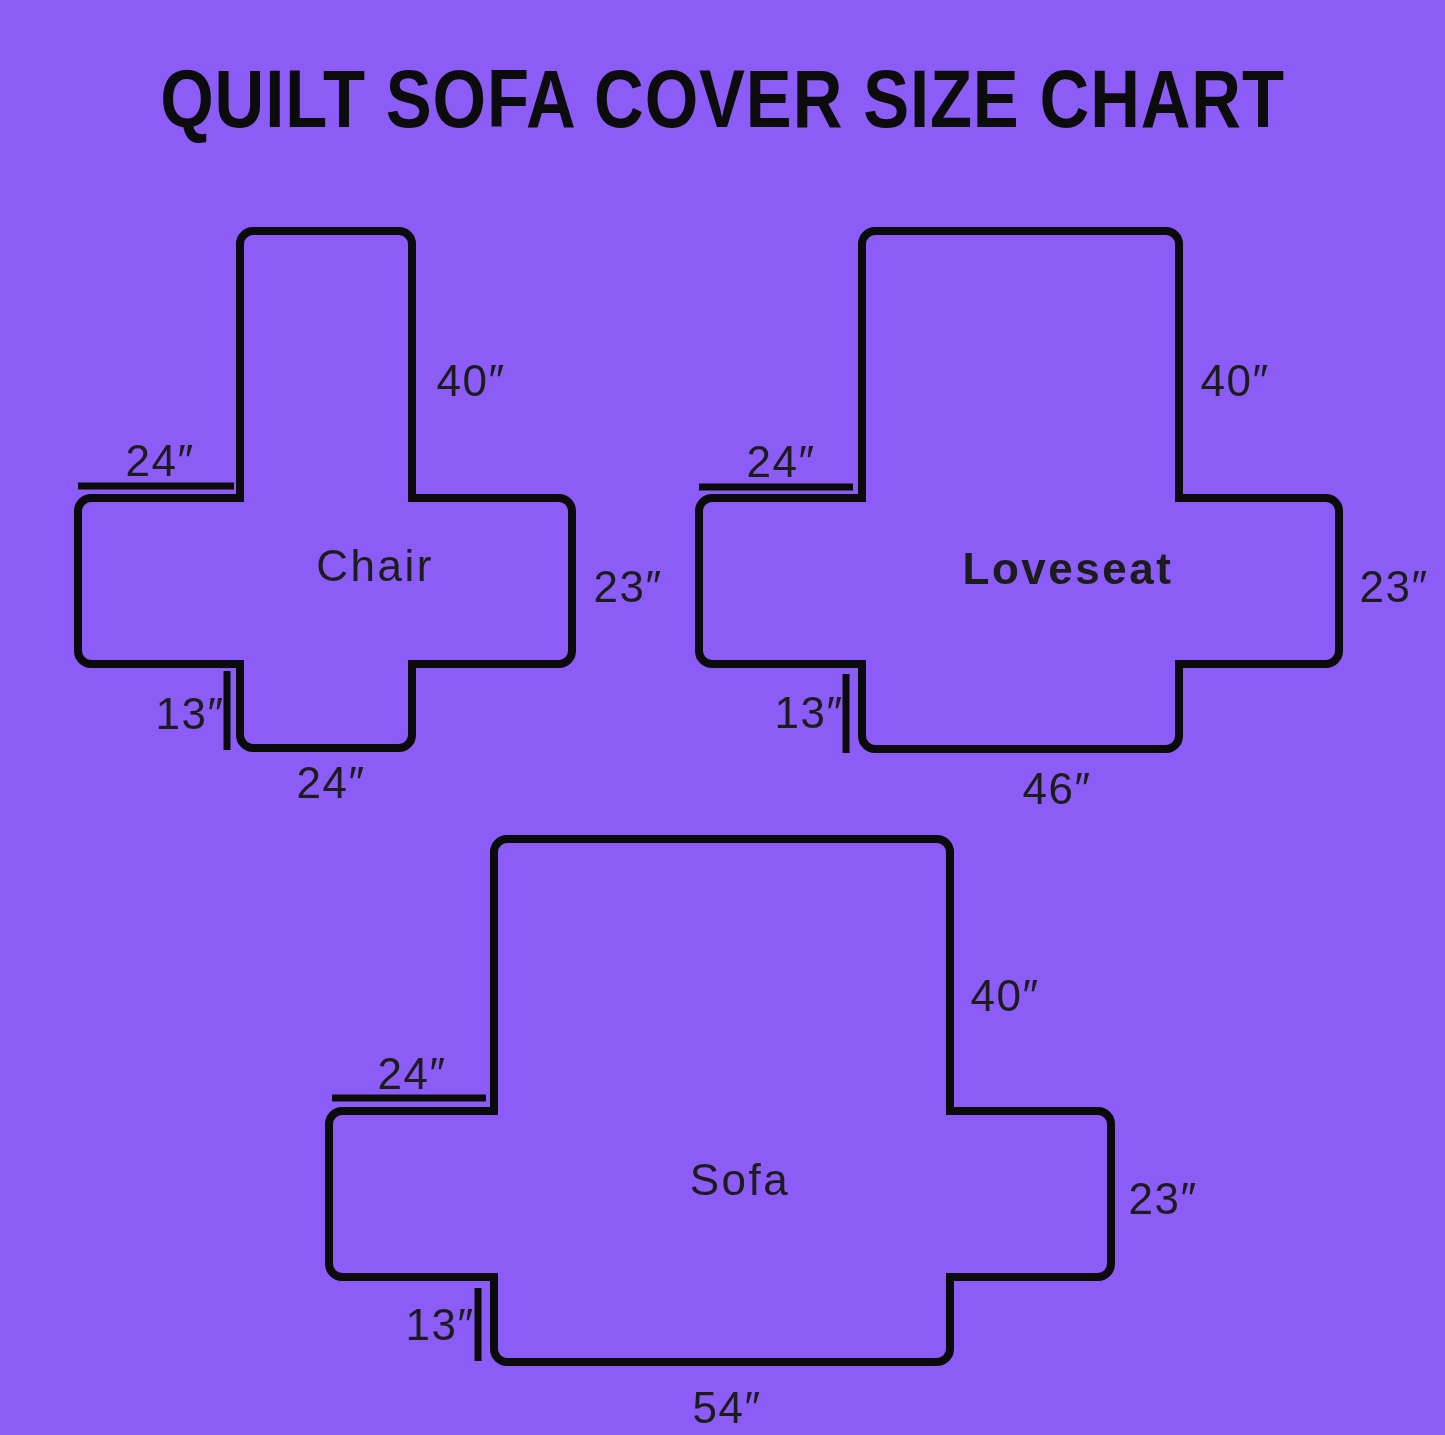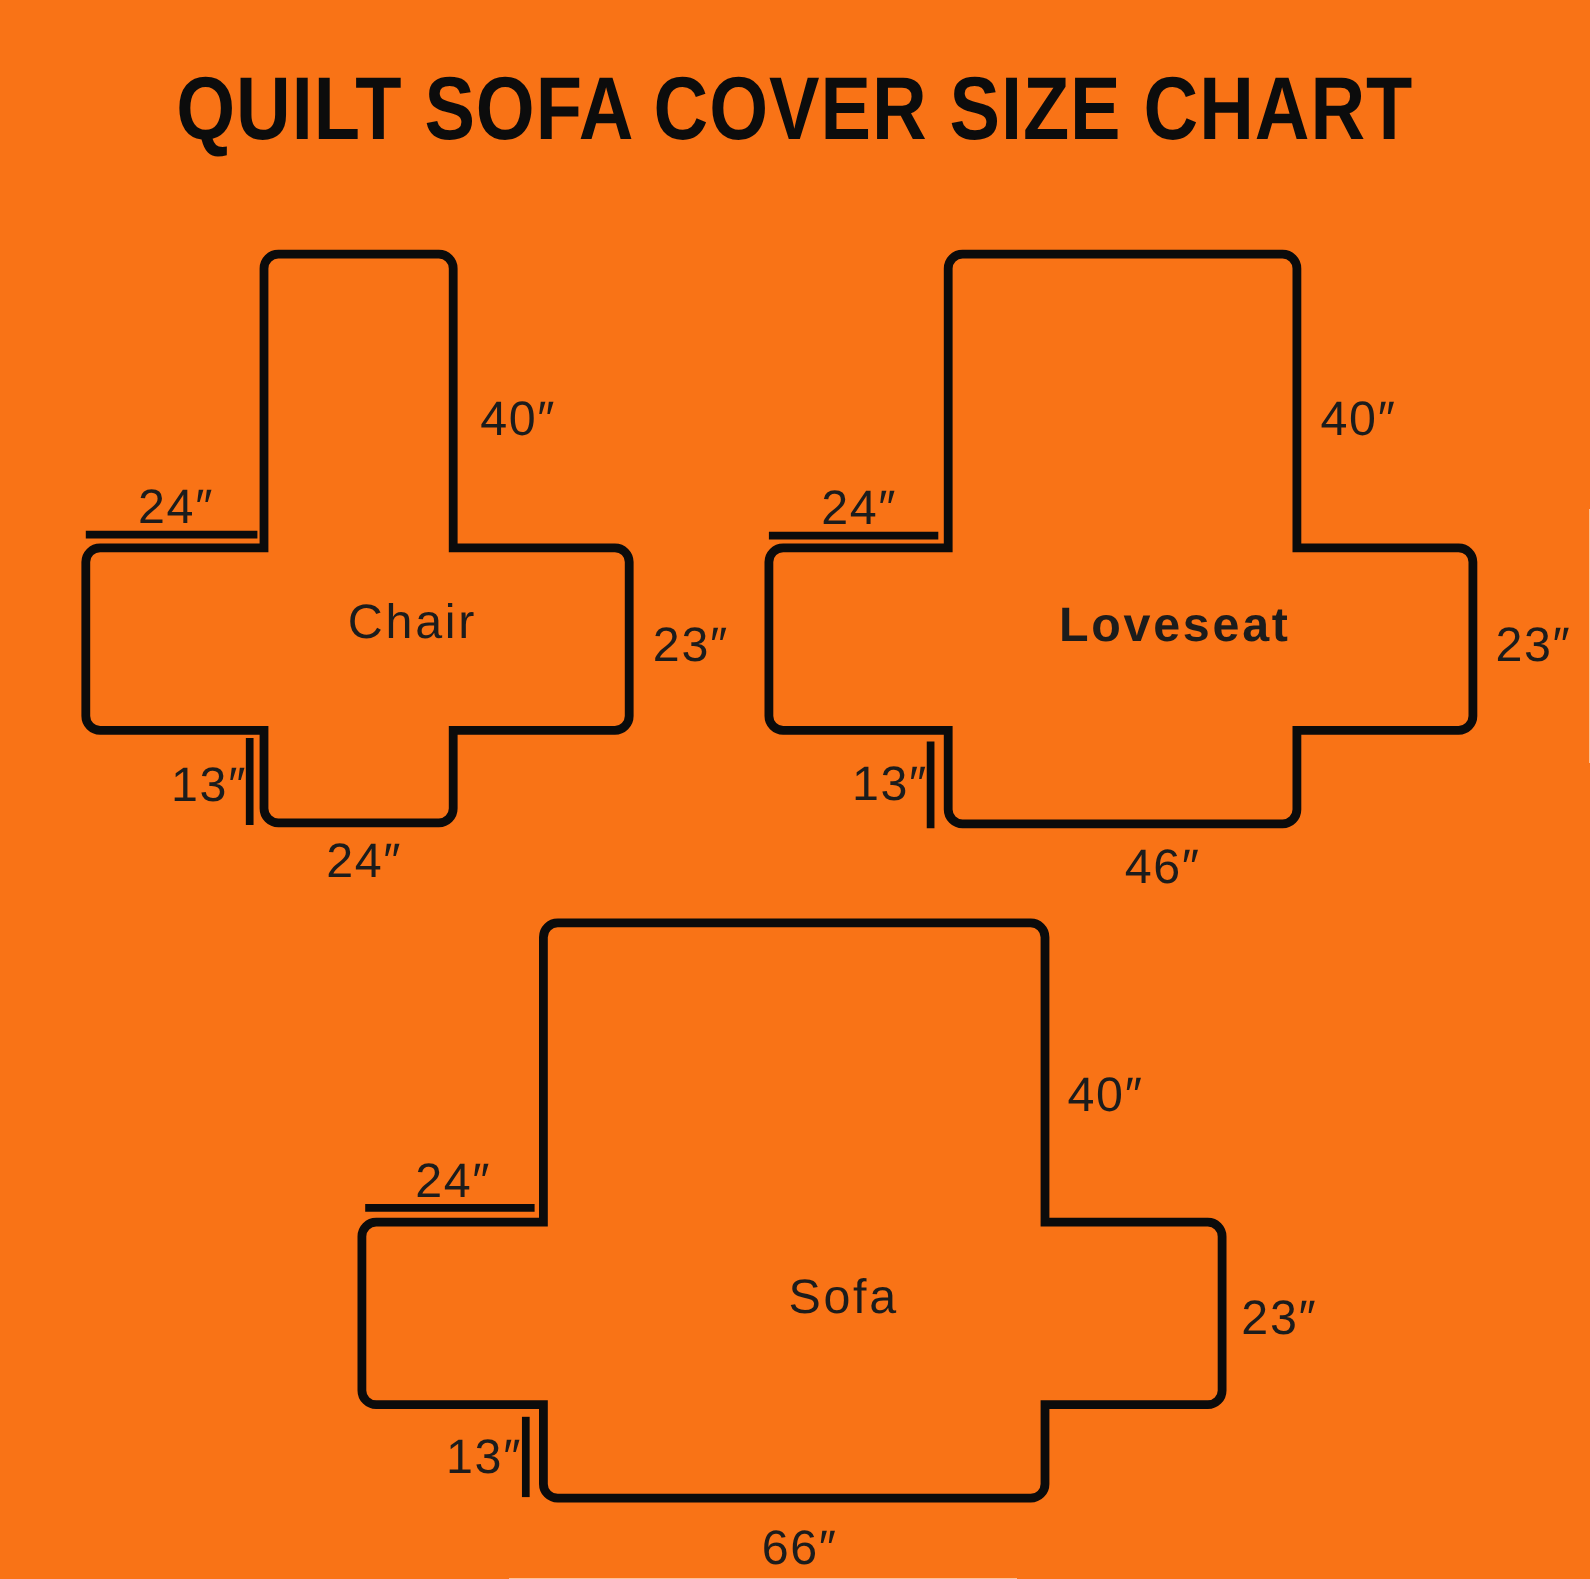--- a/index.html
+++ b/index.html
@@ -1,20 +1,20 @@
 <!DOCTYPE html>
 <html><head>
 <meta charset="utf-8">
 <style>
   html, body { margin: 0; padding: 0; background: #ffffff; }
   .page {
     position: relative;
     width: 1445px;
     height: 1435px;
-    background: #f97316;
+    background: #8b5cf6;
     font-family: "Liberation Sans", sans-serif;
     color: #161616;
     overflow: hidden;
   }
   .title {
     position: absolute;
     top: 44px;
     left: 0;
     width: 100%;
     height: 110px;
@@ -89,18 +89,18 @@
 
   <div class="label" style="left:1235px; top:381px;">40″</div>
   <div class="label" style="left:781px; top:462px;">24″</div>
   <div class="label shape-name" style="left:1020px; top:569px;font-weight:bold;">Loveseat</div>
   <div class="label" style="left:1394px; top:587px;">23″</div>
   <div class="label" style="left:809px; top:713px;">13″</div>
   <div class="label" style="left:1057px; top:789px;">46″</div>
 
   <div class="label" style="left:1005px; top:996px;">40″</div>
   <div class="label" style="left:412px; top:1074px;">24″</div>
-  <div class="label shape-name" style="left:719px; top:1180px;">Sofa</div>
+  <div class="label shape-name" style="left:692px; top:1180px;">Sofa</div>
   <div class="label" style="left:1163px; top:1199px;">23″</div>
   <div class="label" style="left:440px; top:1325px;">13″</div>
-  <div class="label" style="left:727px; top:1408px;">66″</div>
+  <div class="label" style="left:727px; top:1408px;">54″</div>
 
 </div>
 
 </body></html>

